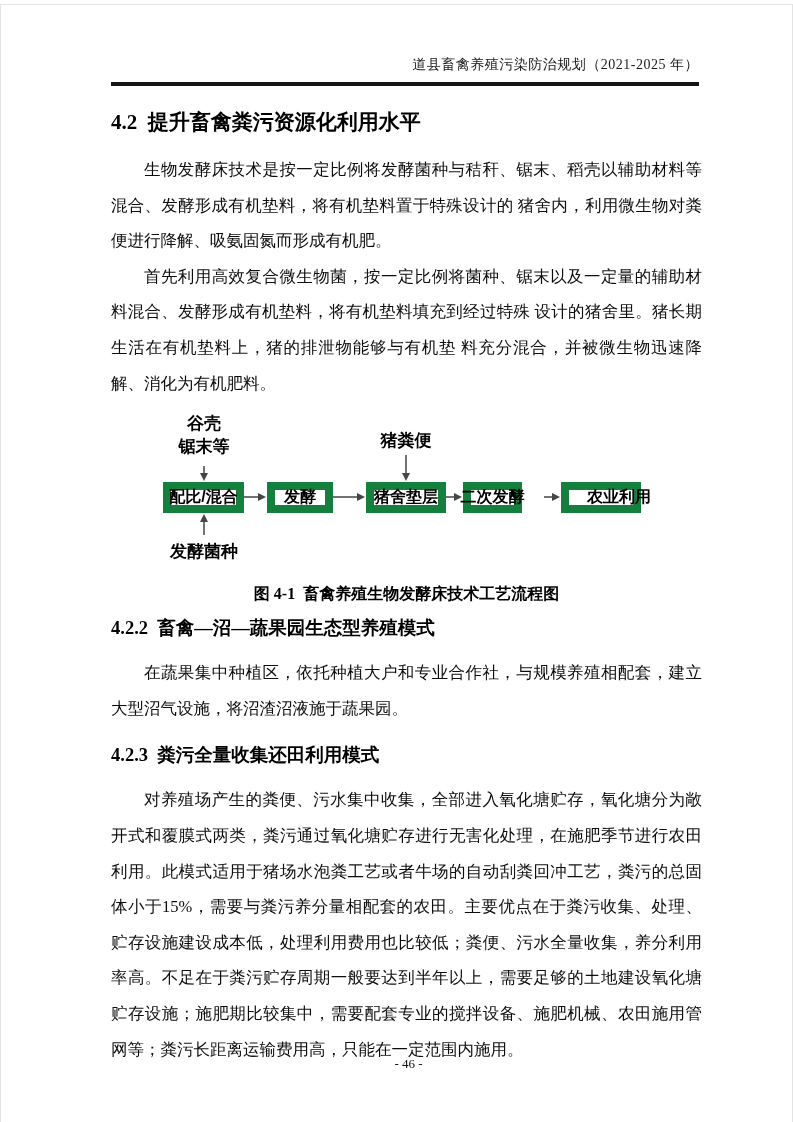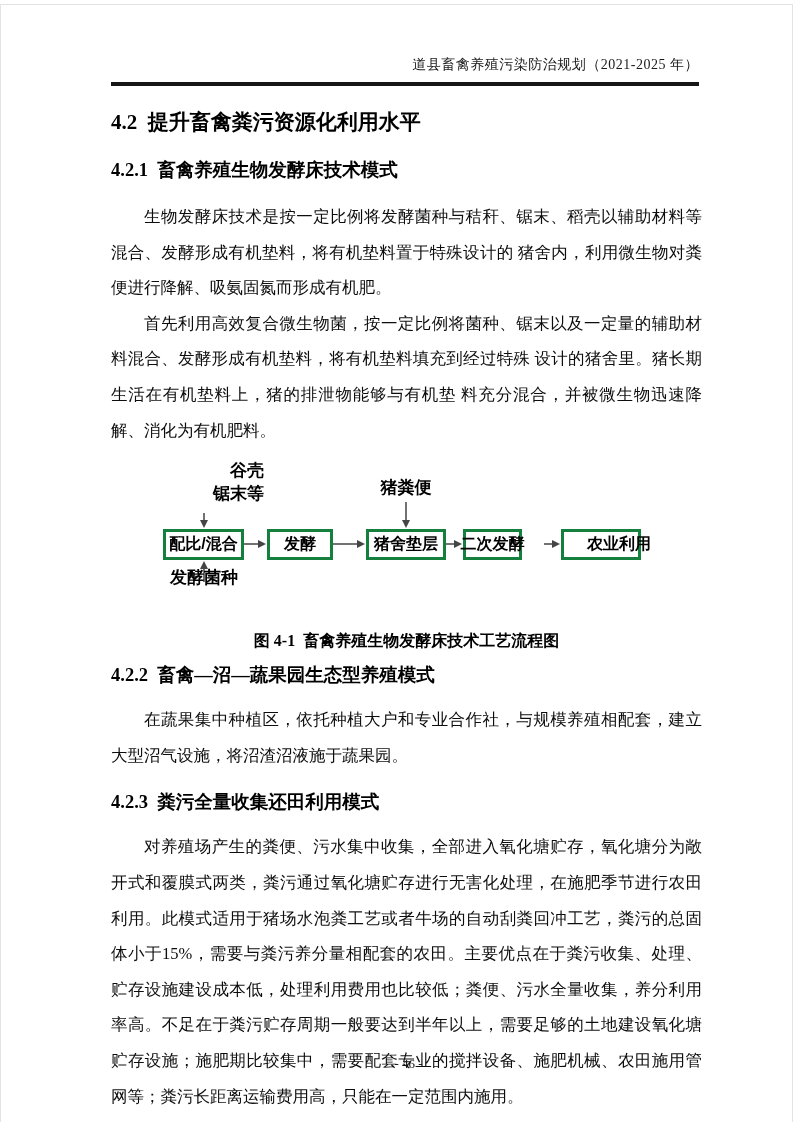--- a/index.html
+++ b/index.html
@@ -76,28 +76,28 @@
   }
   .fc-label {
     position: absolute;
     width: 120px;
     text-align: center;
     font-weight: bold;
     font-size: 17px;
     line-height: 23px;
     color: #000;
   }
-  .fc-label-husk   { left: 33px;  top: 3px; text-align: right;   }
+  .fc-label-husk   { left: 33px;  top: 3px;   }
   .fc-label-manure { left: 235px; top: 20px;  }
-  .fc-label-strain { left: 33px;  top: 110px; }
+  .fc-label-strain { left: 33px;  top: 131px; }
   .fc-box {
     position: absolute;
     top: 73px;
     height: 31px;
-    border: 3px solid #15803d;
+    border: 8px solid #15803d;
     background: #ffffff;
     display: flex;
     align-items: center;
     justify-content: center;
     font-weight: bold;
     font-size: 16px;
     color: #000;
     white-space: nowrap;
   }
   .fc-box1 { left: 52px;  width: 81px; }
@@ -130,21 +130,20 @@
 
 <div class="page">
 
   <div class="header-title">道县畜禽养殖污染防治规划（2021-2025 年）</div>
   <div class="header-rule"></div>
 
   <div class="content">
 
     <div class="h1">4.2  提升畜禽粪污资源化利用水平</div>
 
-    <div class="h2 h421">4.2.1  畜禽养殖生物发酵床技术模式</div>
     <p class="para p1">生物发酵床技术是按一定比例将发酵菌种与秸秆、锯末、稻壳以辅助材料等混合、发酵形成有机垫料，将有机垫料置于特殊设计的 猪舍内，利用微生物对粪便进行降解、吸氨固氮而形成有机肥。</p>
     <p class="para">首先利用高效复合微生物菌，按一定比例将菌种、锯末以及一定量的辅助材料混合、发酵形成有机垫料，将有机垫料填充到经过特殊 设计的猪舍里。猪长期生活在有机垫料上，猪的排泄物能够与有机垫 料充分混合，并被微生物迅速降解、消化为有机肥料。</p>
 
     <div class="flowchart">
       <svg class="fc-arrows" viewBox="0 0 591 162" xmlns="http://www.w3.org/2000/svg">
         <g stroke="#454545" stroke-width="1.5" fill="#454545">
 
           <line x1="93" y1="57" x2="93" y2="65"></line>
           <polygon points="89,64 97,64 93,72" stroke="none"></polygon>
 

